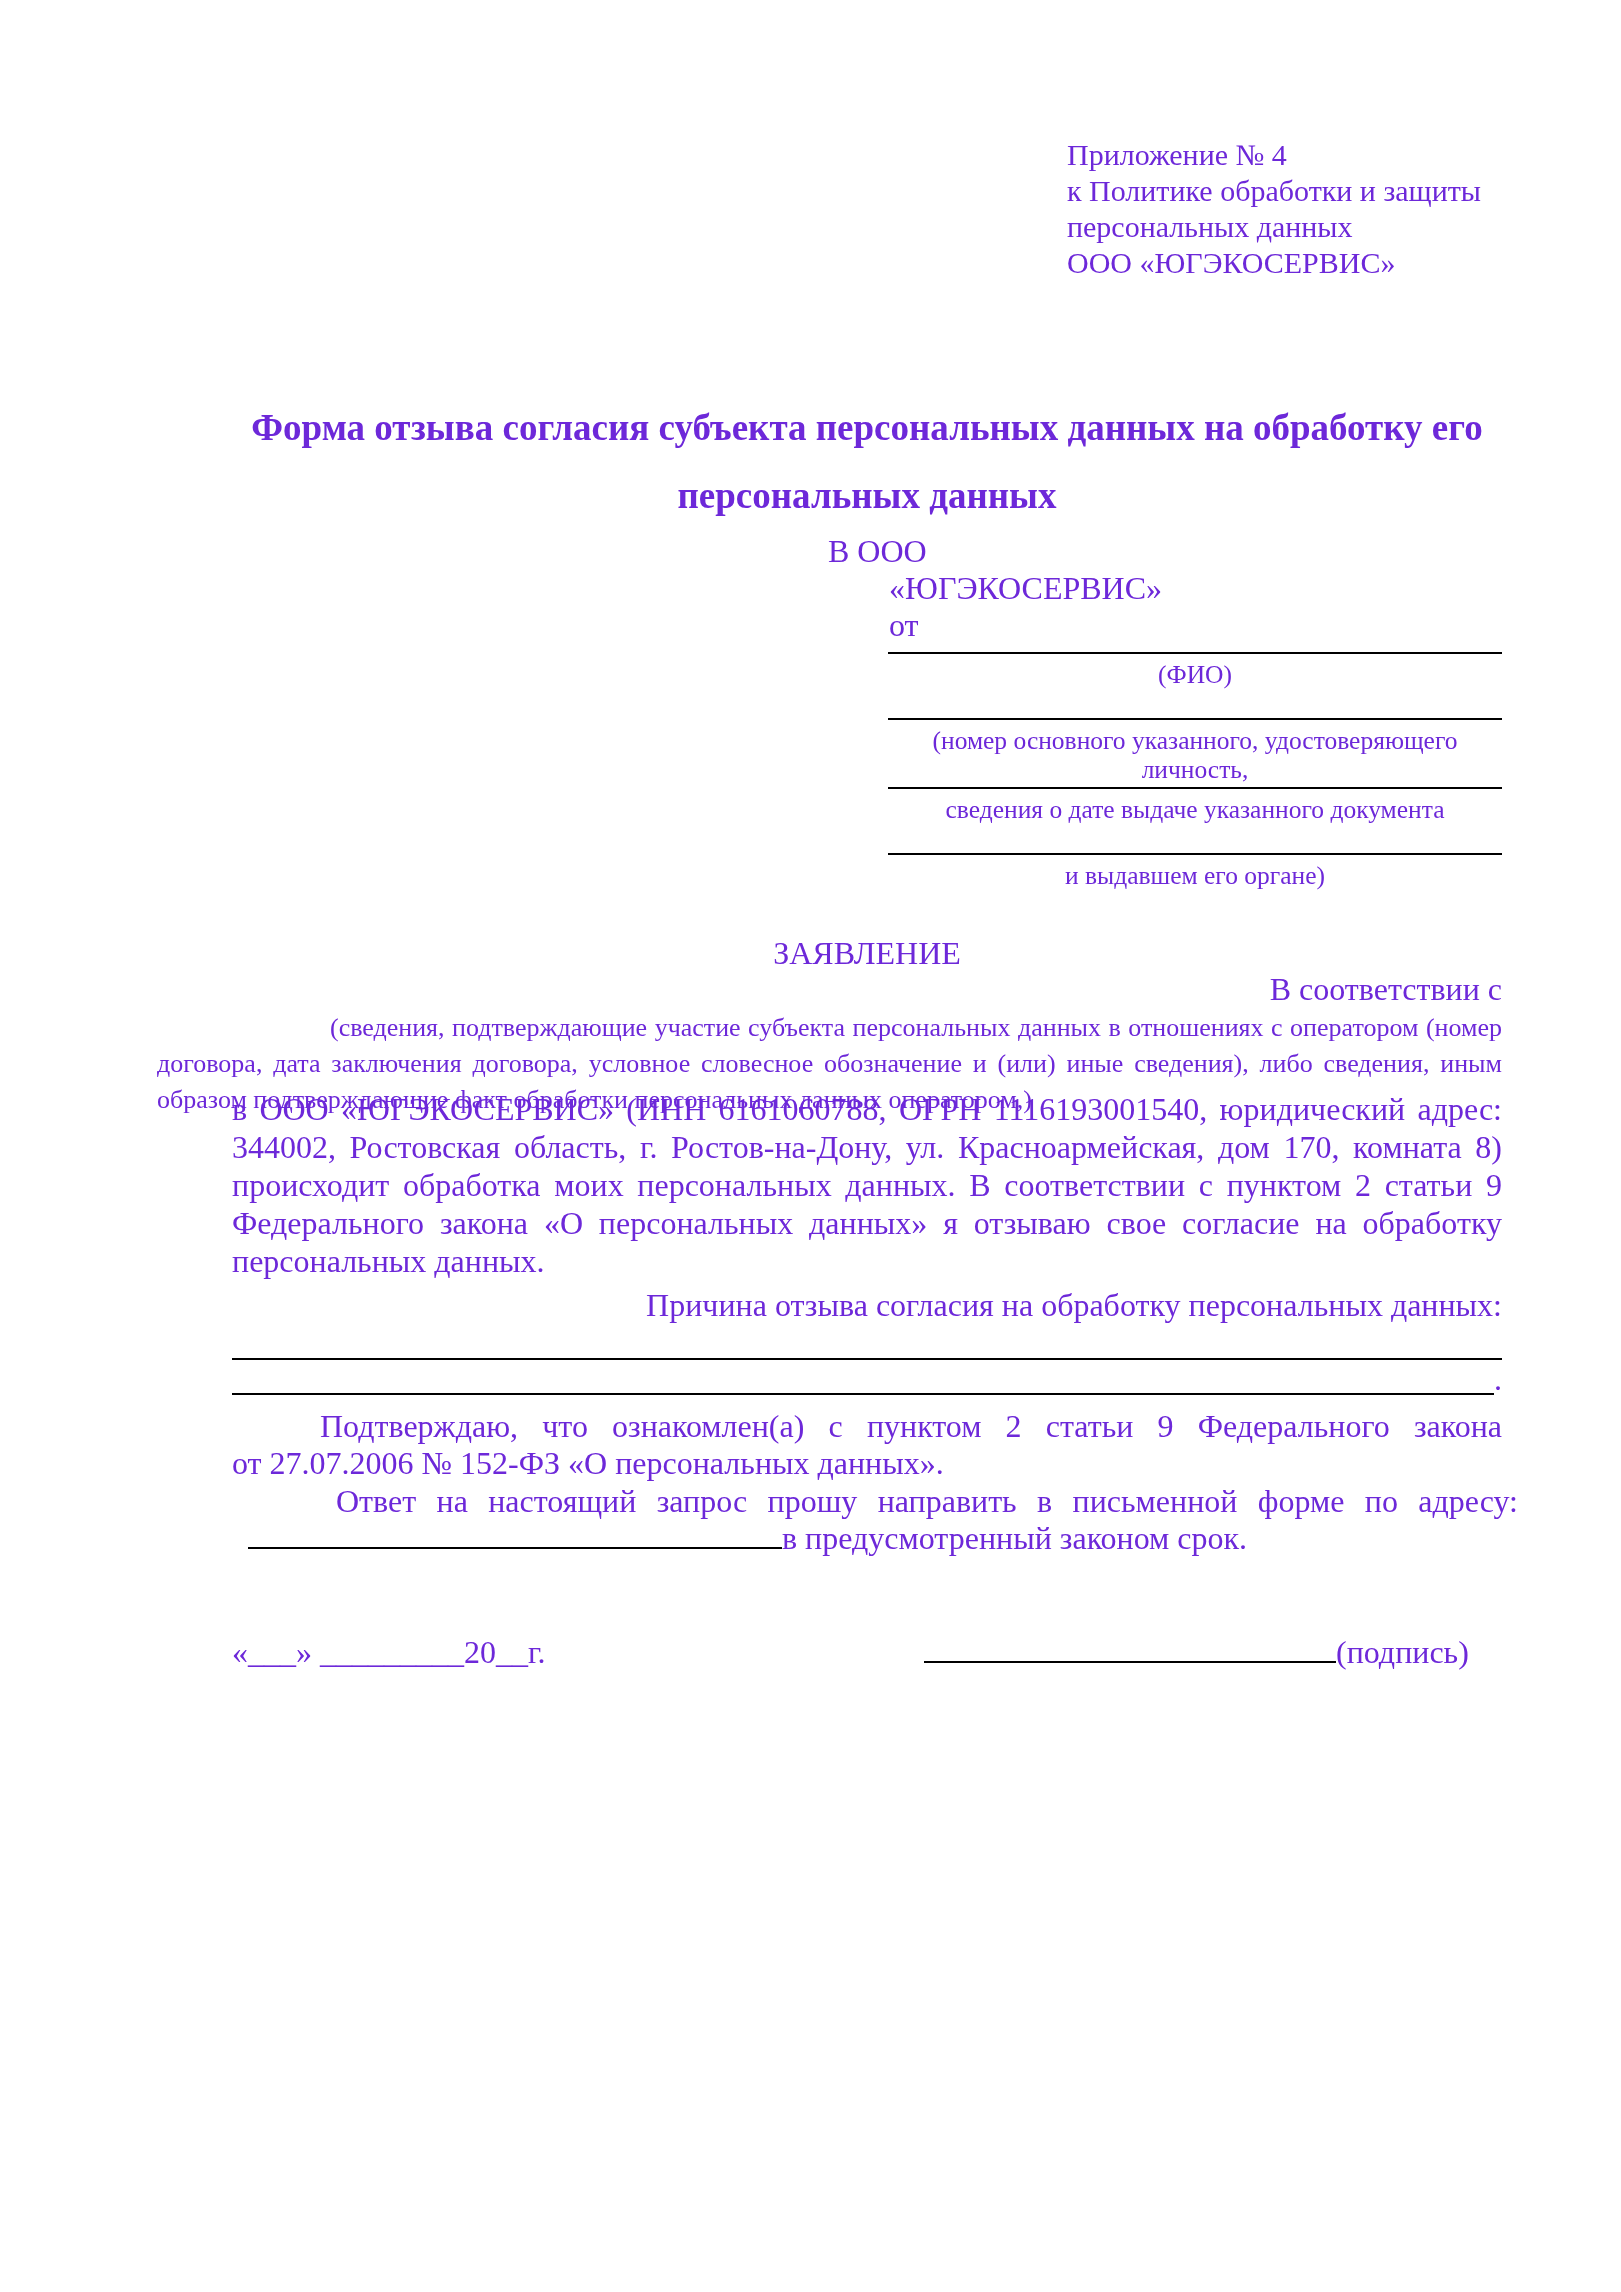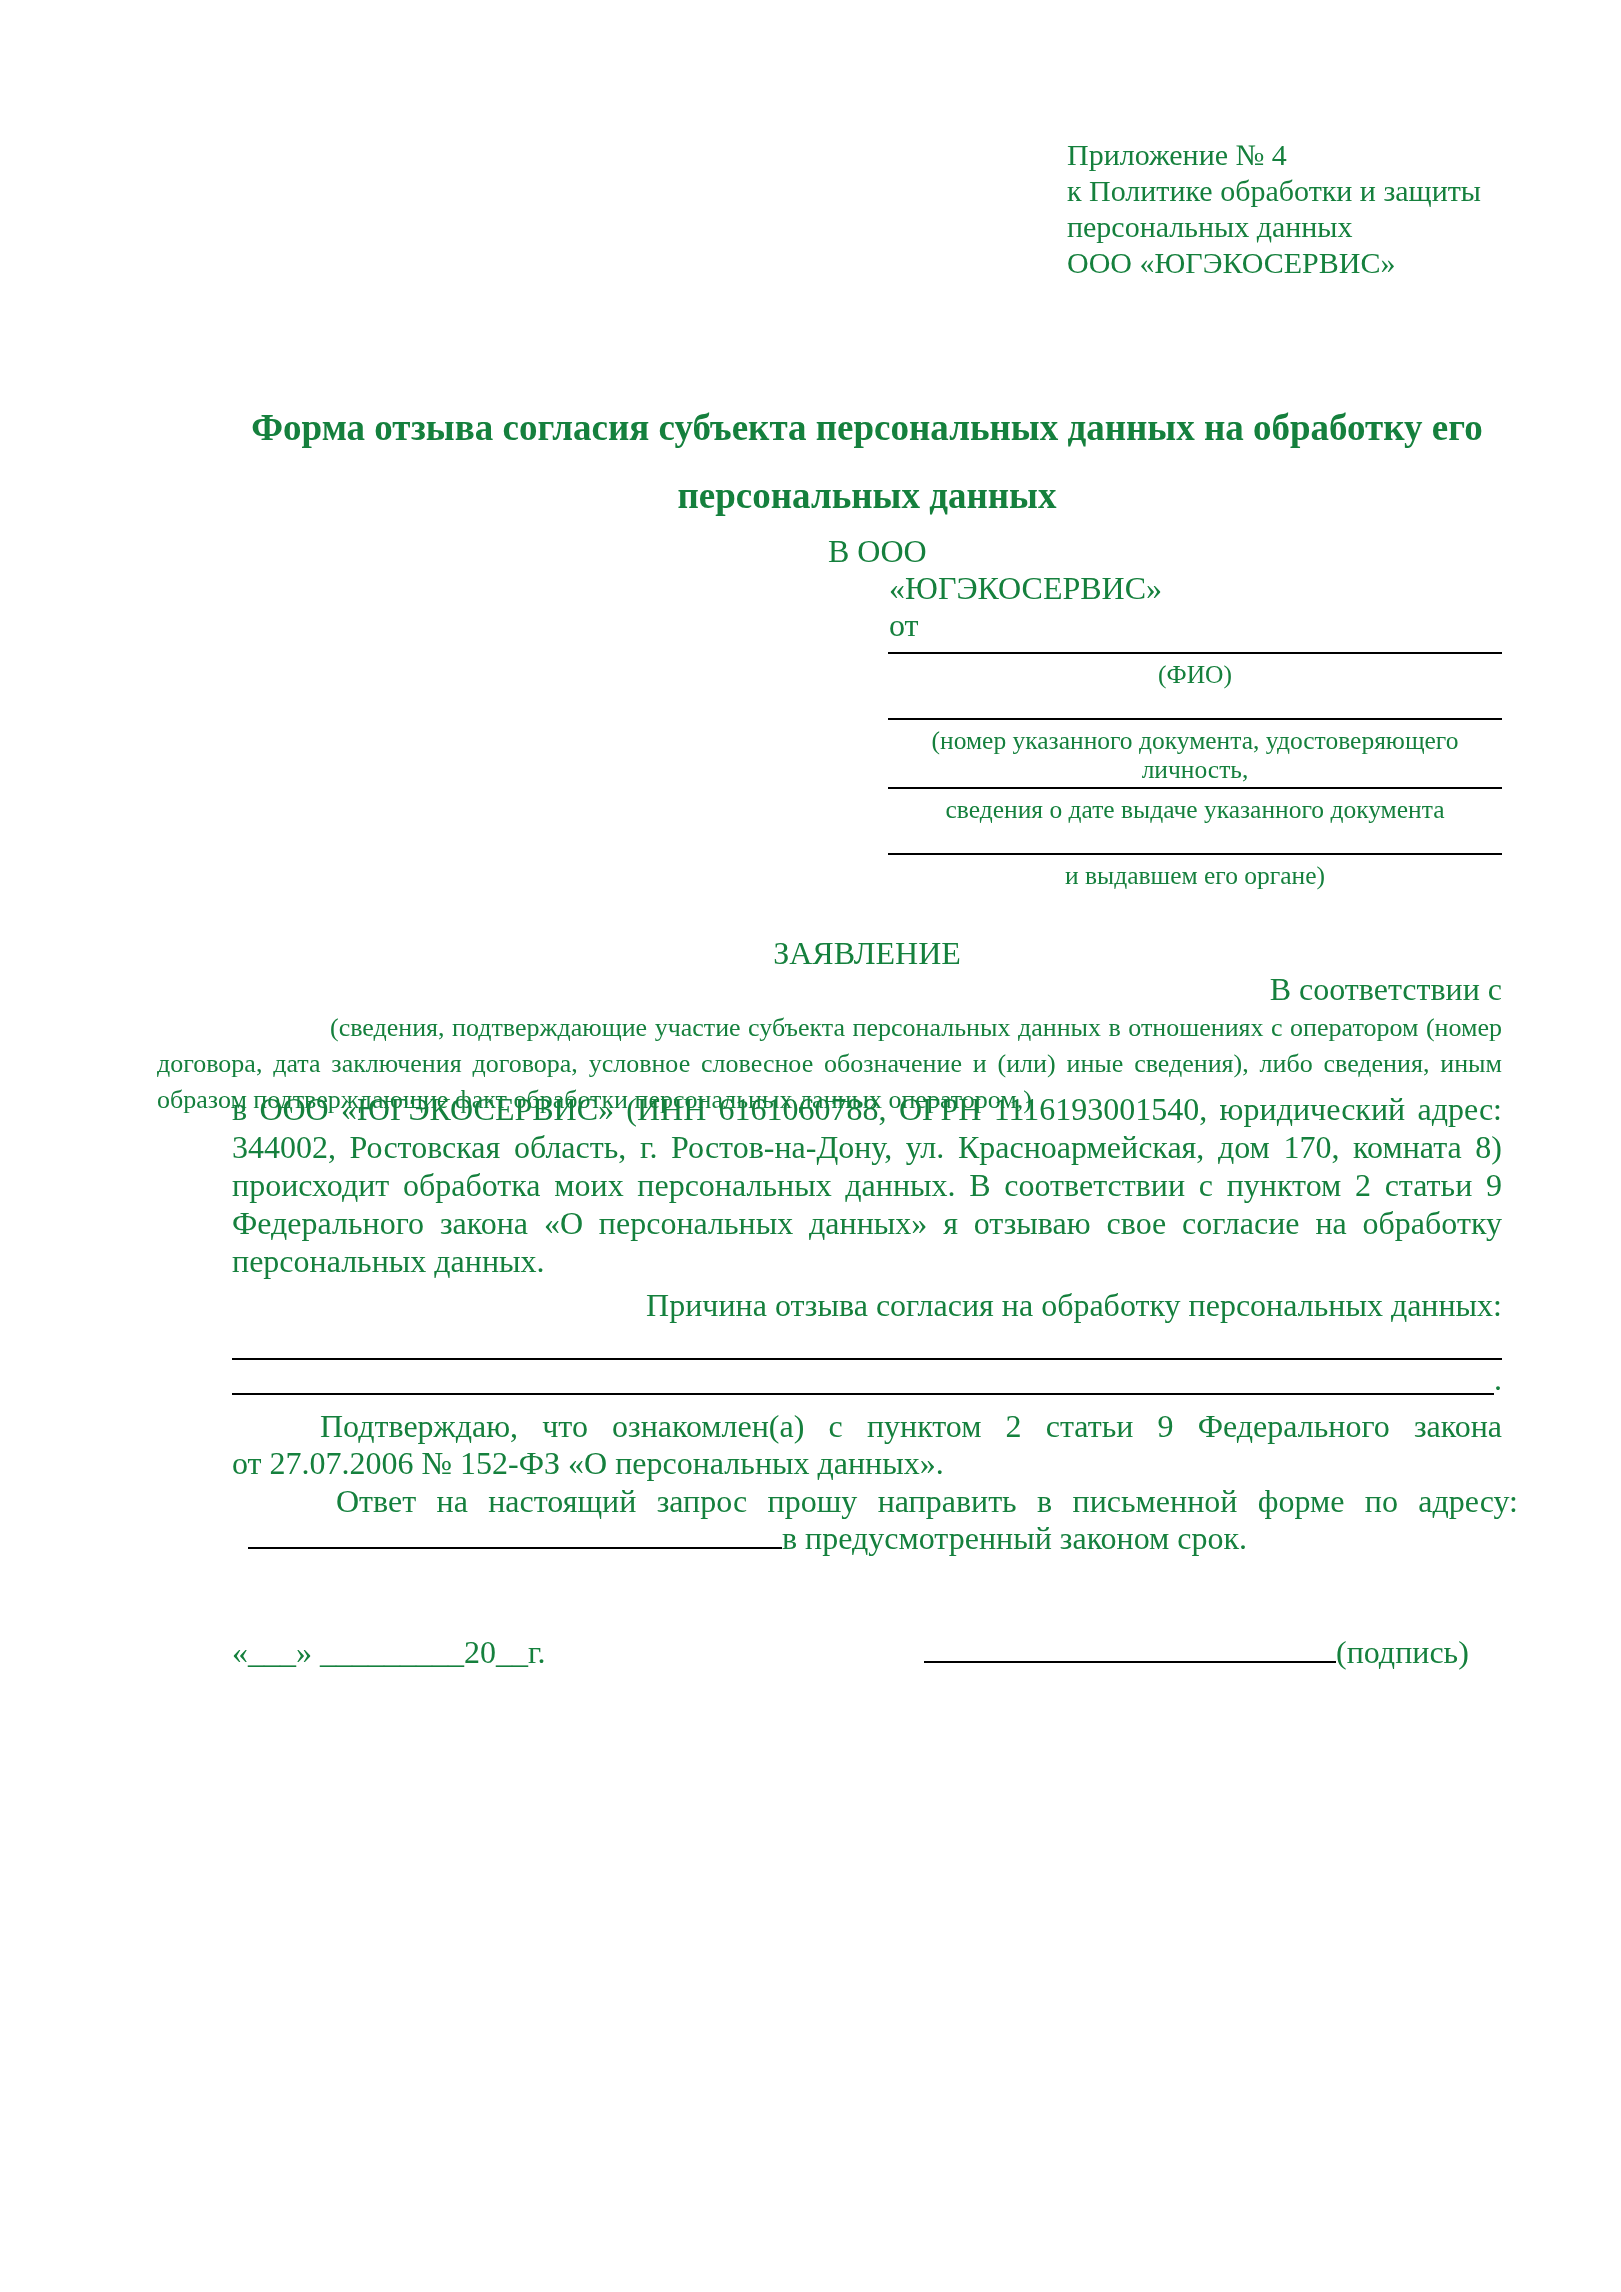--- a/index.html
+++ b/index.html
@@ -1,21 +1,21 @@
 <!DOCTYPE html>
 <html lang="ru"><head>
 <meta charset="utf-8">
 <style>
   html,body { margin:0; padding:0; background:#888; }
   .page {
     position:relative;
     width:1621px; height:2293px;
     margin:0 auto;
     background:#ffffff;
-    color:#15803d;
+    color:#6d28d9;
     font-family:"Liberation Serif", serif;
     font-size:32px;
     line-height:38px;
     overflow:hidden;
   }
   .abs { position:absolute; }
 
   .appendix { left:1067px; top:137px; font-size:30px; line-height:36px; }
 
   .title {
@@ -87,21 +87,21 @@
   <div class="abs addr">
     <div>В ООО</div>
     <div class="indent">«ЮГЭКОСЕРВИС»</div>
     <div class="indent">от</div>
   </div>
 
   <div class="abs field-line" style="top:652px"></div>
   <div class="abs field-caption" style="top:660px">(ФИО)</div>
 
   <div class="abs field-line" style="top:718px"></div>
-  <div class="abs field-caption" style="top:726px">(номер указанного документа, удостоверяющего личность,</div>
+  <div class="abs field-caption" style="top:726px">(номер основного указанного, удостоверяющего личность,</div>
 
   <div class="abs field-line" style="top:787px"></div>
   <div class="abs field-caption" style="top:795px">сведения о дате выдаче указанного документа</div>
 
   <div class="abs field-line" style="top:853px"></div>
   <div class="abs field-caption" style="top:861px">и выдавшем его органе)</div>
 
   <div class="abs heading">ЗАЯВЛЕНИЕ</div>
 
   <div class="abs fillrow" style="top:970px">

